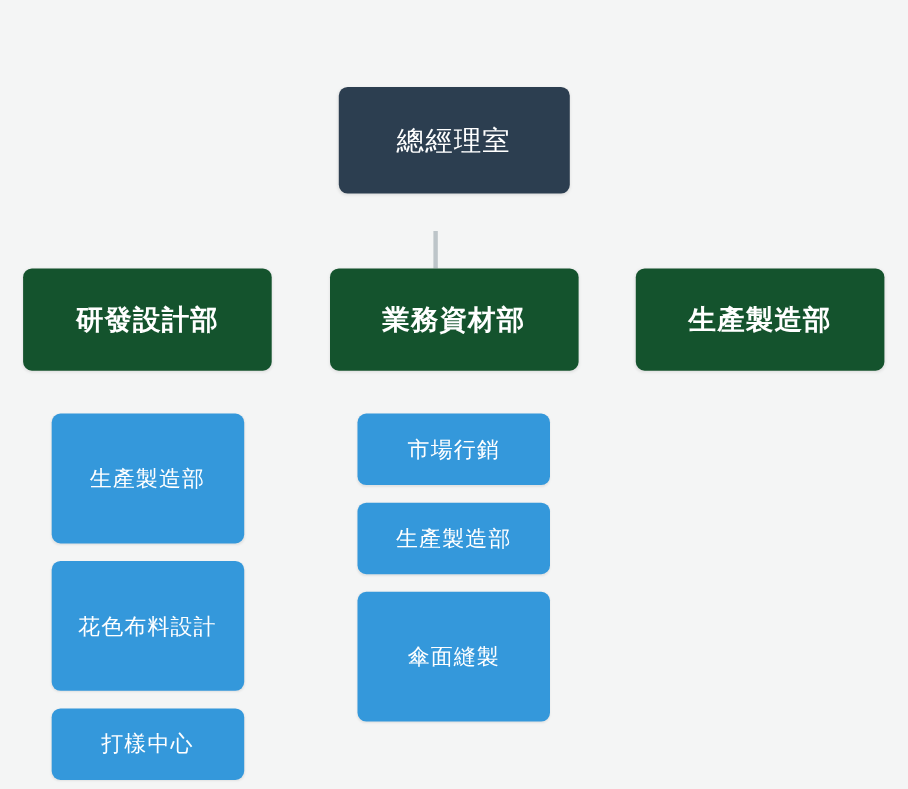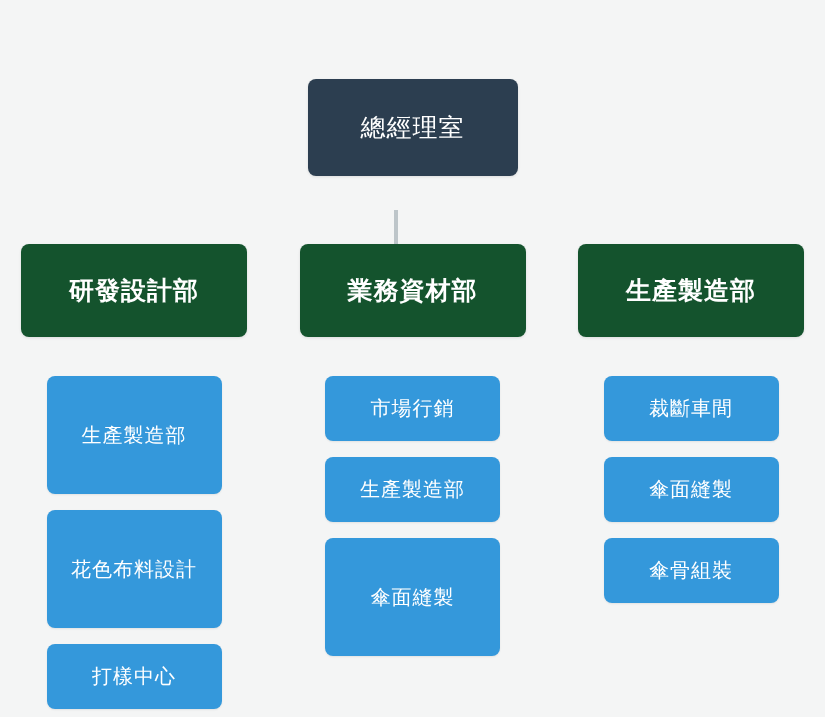--- a/index.html
+++ b/index.html
@@ -145,21 +145,16 @@
       <div class="node-dept">業務資材部</div>
       <div class="children">
         <div class="node-team">市場行銷</div>
         <div class="node-team">生產製造部</div>
         <div class="node-team tall">傘面縫製</div>
       </div>
     </div>
 
     <div class="column">
       <div class="node-dept">生產製造部</div>
-      <div class="children">
-        <div class="node-team">裁斷車間</div>
-        <div class="node-team">傘面縫製</div>
-        <div class="node-team">傘骨組裝</div>
-      </div>
     </div>
 
   </div>
 </div>
 
 </body></html>

